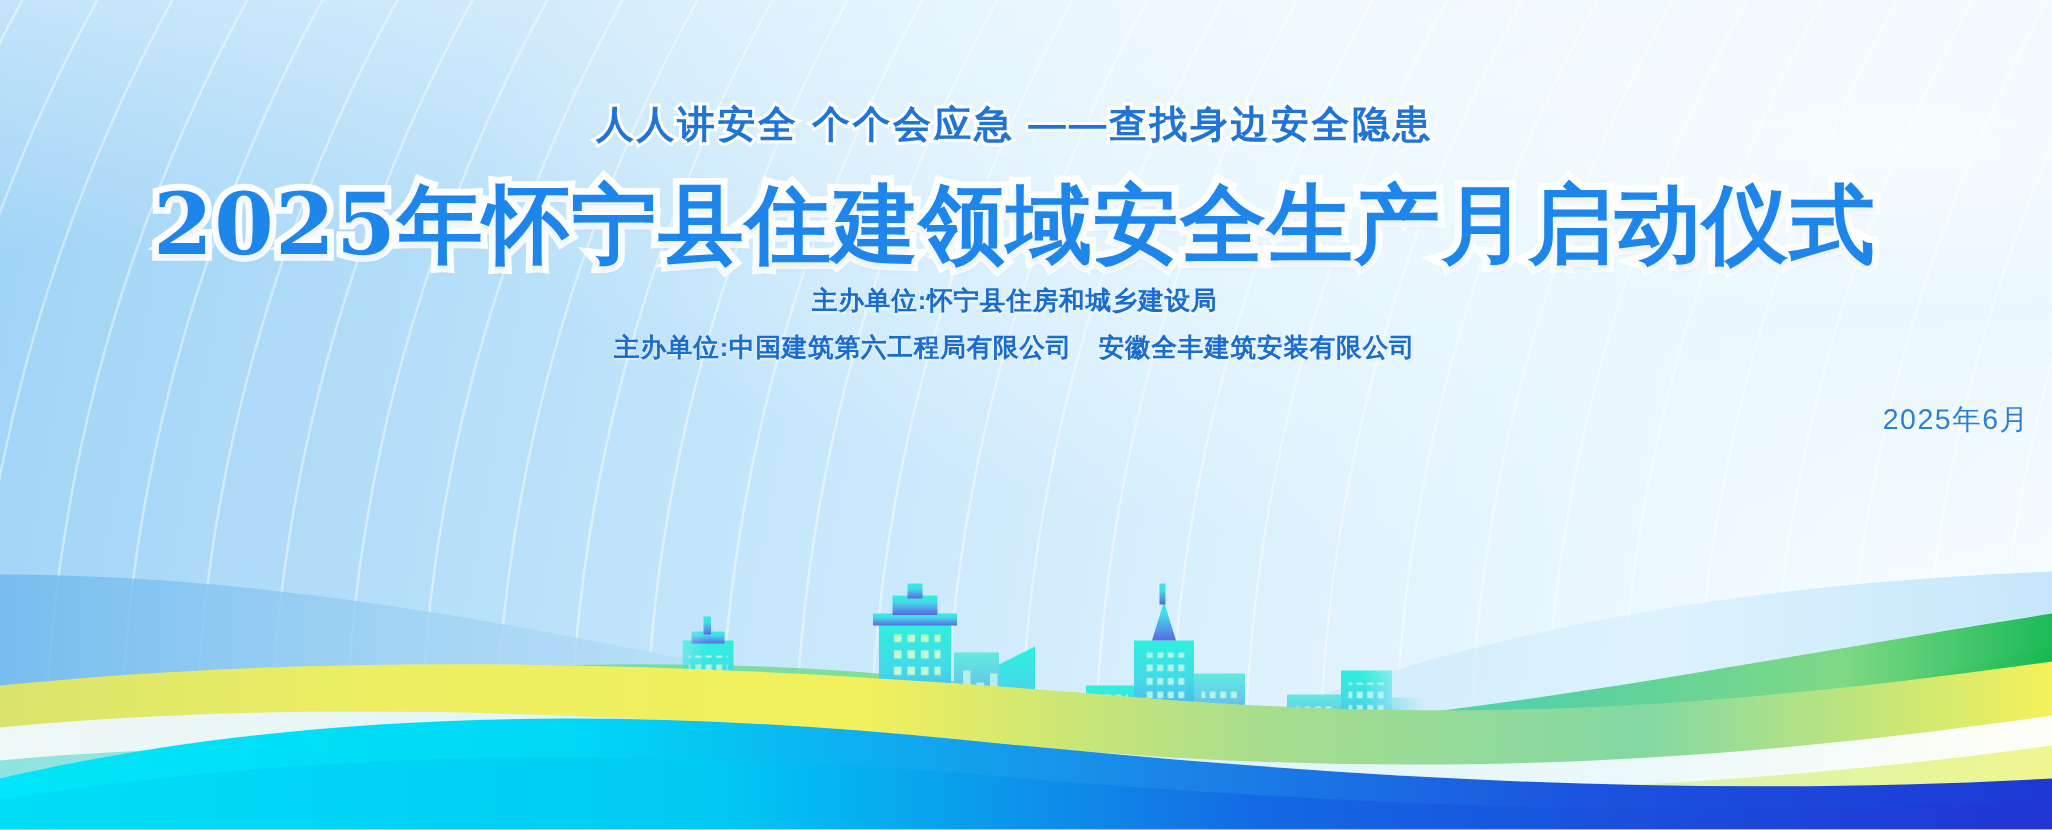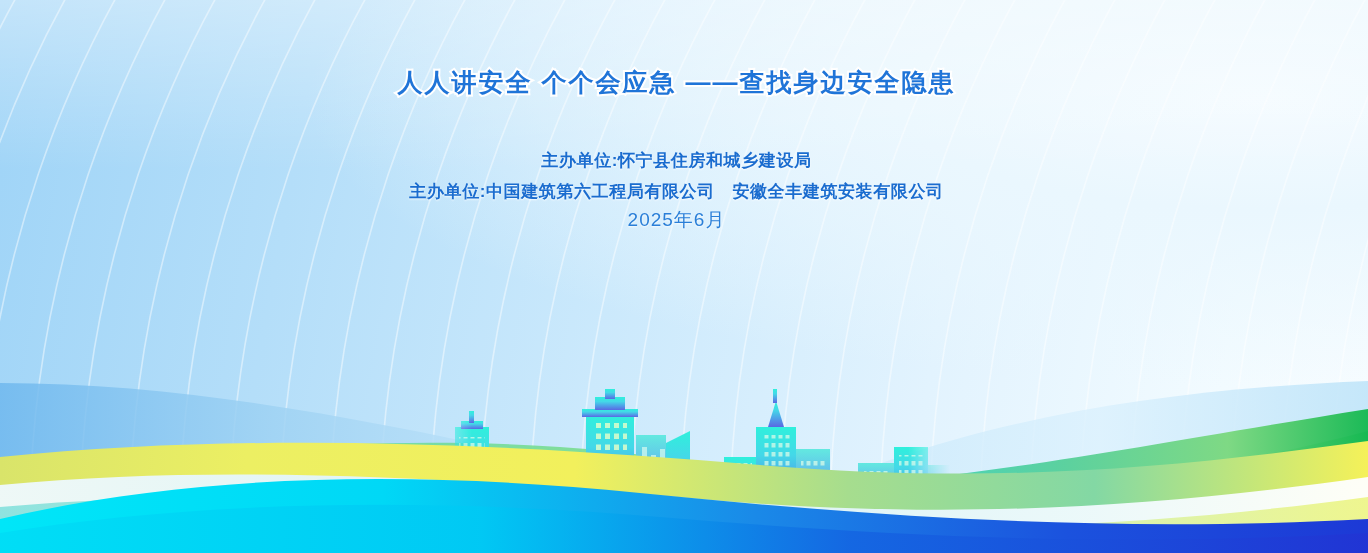--- a/index.html
+++ b/index.html
@@ -49,29 +49,31 @@
     line-height:70px;
     letter-spacing:1px;
     color:#1e86ea;
     -webkit-text-stroke:9px #ffffff;
     paint-order:stroke fill;
     text-shadow:
       0 0 6px rgba(255,255,255,.95),
       0 3px 5px rgba(40,120,200,.18);
   }
   .title-line-2{font-size:55px;}
-  .orgs{margin-top:46px;}
+  .orgs{}
   .org-line{
     font-size:17px;font-weight:bold;color:#1a6ccf;
     line-height:31px;letter-spacing:.6px;
     text-shadow:0 1px 2px rgba(255,255,255,.85);
   }
   .date{
+    margin-top:20px;
     font-size:19px;color:#2a7fd8;font-weight:500;letter-spacing:1px;
     text-shadow:0 1px 2px rgba(255,255,255,.85);
+    text-align:right;
   }
   
   .scene{position:absolute;left:0;bottom:0;width:1368px;height:180px;z-index:3;}
   .scene svg{display:block;width:1368px;height:180px;}
   .city{position:absolute;left:0;bottom:46px;width:1368px;height:120px;z-index:4;}
   .city svg{display:block;width:1368px;height:120px;}
   .waves{position:absolute;left:0;bottom:0;width:1368px;height:130px;z-index:5;}
   .waves svg{display:block;width:1368px;height:130px;}
 </style>
 </head>
@@ -338,20 +340,21 @@
 
       <path d="M0,110 C200,78 420,74 660,94 C900,114 1120,124 1368,110 L1368,130 L0,130 Z" fill="url(#wDeep)" opacity="0.92"></path>
     </svg>
   </div>
 
   <div class="content">
 
     <div class="subtitle">人人讲安全  个个会应急  ——查找身边安全隐患</div>
 
     <div class="title-wrap">
+      <div class="title-line">2025年怀宁县住建领域安全生产月启动仪式</div>
     </div>
 
     <div class="orgs">
       <div class="org-line">主办单位:怀宁县住房和城乡建设局</div>
       <div class="org-line">主办单位:中国建筑第六工程局有限公司　安徽全丰建筑安装有限公司</div>
     </div>
 
     <div class="date">2025年6月</div>
   </div>
 

